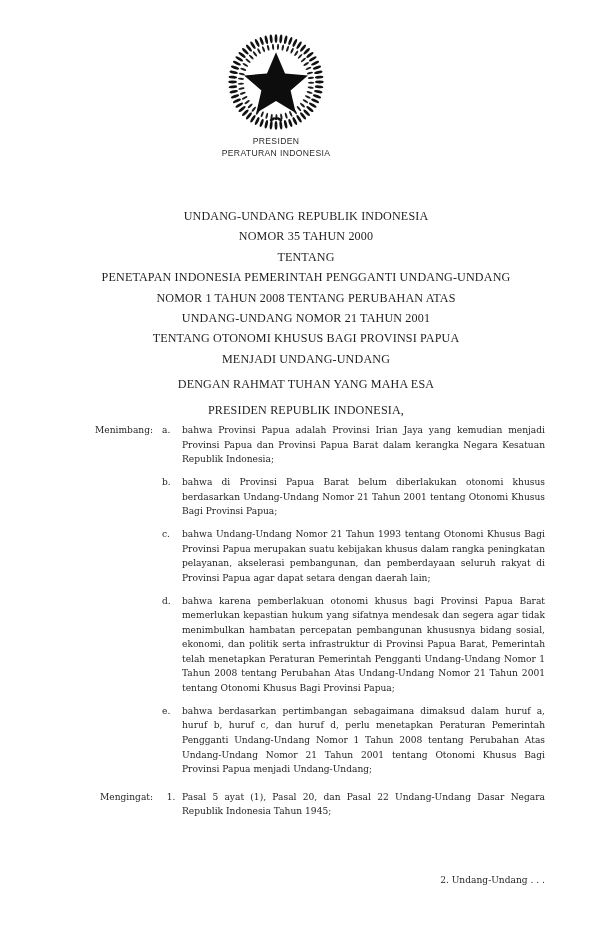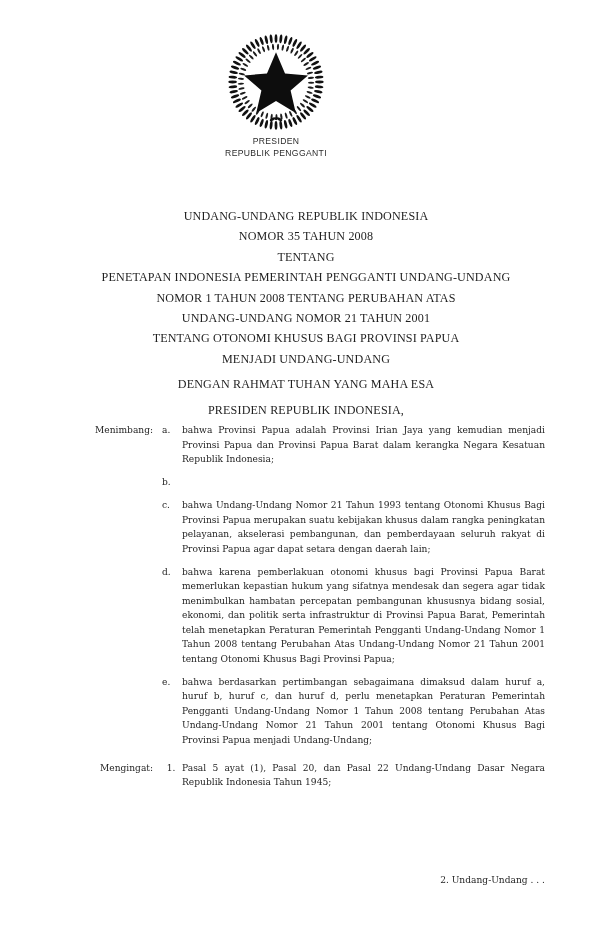--- a/index.html
+++ b/index.html
@@ -446,27 +446,27 @@
           <ellipse cx="-3.6" cy="0.8" rx="3.2" ry="1.5" fill="#111111" transform="rotate(-28 -3.6 0.8)"></ellipse>
           <ellipse cx="3.6" cy="0.8" rx="3.2" ry="1.5" fill="#111111" transform="rotate(28 3.6 0.8)"></ellipse>
           <circle cx="0" cy="0.2" r="1.5" fill="#111111"></circle>
         </g>
       </g>
 
       <path d="M50 19 L59.4 41.1 L83.3 43.2 L65.2 58.9 L70.6 82.3 L50 69.9 L29.4 82.3 L34.8 58.9 L16.7 43.2 L40.6 41.1 Z" fill="#0d0d0d"></path>
     </svg>
     <div class="emblem-caption">
       <span>PRESIDEN</span>
-      <span>REPUBLIK PENGGANTI</span>
+      <span>PERATURAN INDONESIA</span>
     </div>
   </div>
 
   <div class="title-block">
     <span class="tl">UNDANG-UNDANG REPUBLIK INDONESIA</span>
-    <span class="tl">NOMOR 35 TAHUN 2008</span>
+    <span class="tl">NOMOR 35 TAHUN 2000</span>
     <span class="tl">TENTANG</span>
     <span class="tl">PENETAPAN INDONESIA PEMERINTAH PENGGANTI UNDANG-UNDANG</span>
     <span class="tl">NOMOR 1 TAHUN 2008 TENTANG PERUBAHAN ATAS</span>
     <span class="tl">UNDANG-UNDANG NOMOR 21 TAHUN 2001</span>
     <span class="tl">TENTANG OTONOMI KHUSUS BAGI PROVINSI PAPUA</span>
     <span class="tl">MENJADI UNDANG-UNDANG</span>
     <span class="tl gap-before">DENGAN RAHMAT TUHAN YANG MAHA ESA</span>
     <span class="tl gap-before">PRESIDEN REPUBLIK INDONESIA,</span>
   </div>
 
@@ -478,20 +478,21 @@
       <div class="marker">a.</div>
       <div class="ptext">bahwa Provinsi Papua adalah Provinsi Irian Jaya yang kemudian menjadi Provinsi Papua dan Provinsi Papua Barat dalam kerangka Negara Kesatuan Republik Indonesia;</div>
     </div>
 
     <div class="spacer-para"></div>
 
     <div class="clause">
       <div class="lead-label"></div>
       <div class="lead-colon"></div>
       <div class="marker">b.</div>
+      <div class="ptext">bahwa di Provinsi Papua Barat belum diberlakukan otonomi khusus berdasarkan Undang-Undang Nomor 21 Tahun 2001 tentang Otonomi Khusus Bagi Provinsi Papua;</div>
     </div>
 
     <div class="spacer-para"></div>
 
     <div class="clause">
       <div class="lead-label"></div>
       <div class="lead-colon"></div>
       <div class="marker">c.</div>
       <div class="ptext">bahwa Undang-Undang Nomor 21 Tahun 1993 tentang Otonomi Khusus Bagi Provinsi Papua merupakan suatu kebijakan khusus dalam rangka peningkatan pelayanan, akselerasi pembangunan, dan pemberdayaan seluruh rakyat di Provinsi Papua agar dapat setara dengan daerah lain;</div>
     </div>

